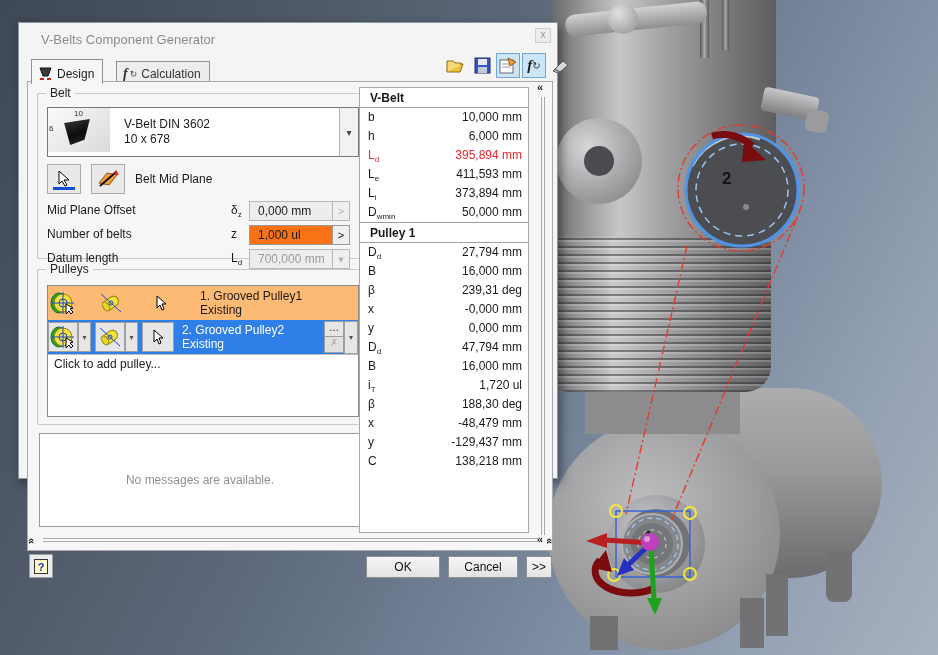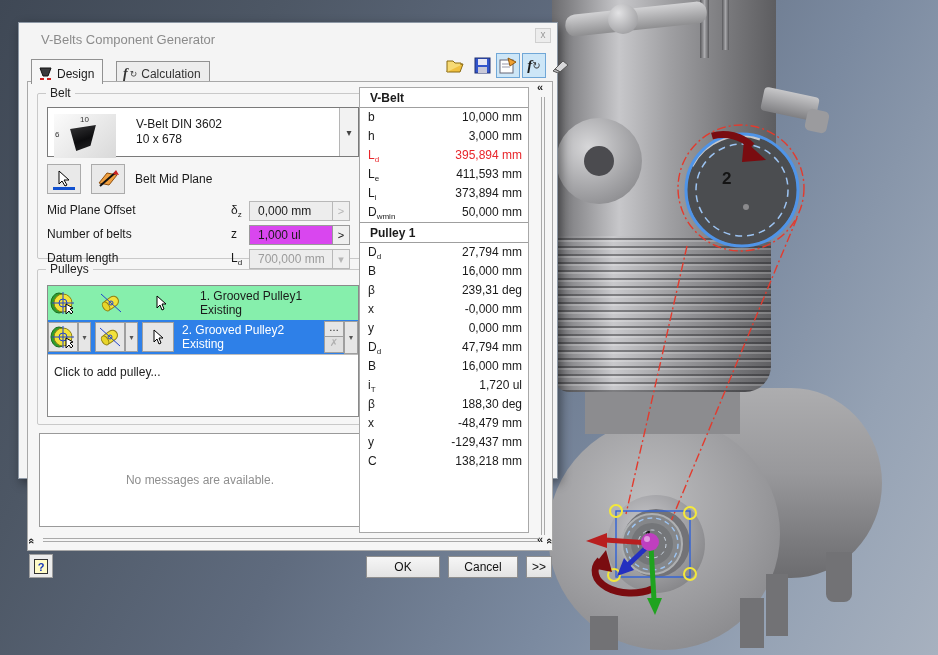--- a/index.html
+++ b/index.html
@@ -63,56 +63,56 @@
   .tool-btn.hl { background:#cde6f7; border:1px solid #70a7d7; }
   
   .page { left:8px; top:58px; width:526px; height:470px; background:#f6f6f6; border:1px solid #a8a8a8; }
   
   .group { border:1px solid #c9c9c9; border-radius:2px; }
   .group-label { position:absolute; top:-8px; left:8px; background:#f6f6f6; padding:0 4px; font-size:12px; color:#222; }
   #belt-group  { left:18px; top:70px; width:330px; height:166px; }
   #pulley-group{ left:18px; top:246px; width:330px; height:156px; }
   
   .belt-sel { left:28px; top:84px; width:312px; height:50px; background:#fff; border:1px solid #7a7a7a; display:flex; }
-  .belt-thumb { width:62px; height:44px; margin:6px; background:linear-gradient(135deg,#fbfbfb,#d9d9d9); position:relative; }
+  .belt-thumb { width:62px; height:44px; margin:0; background:linear-gradient(135deg,#fbfbfb,#d9d9d9); position:relative; }
   .belt-thumb .dim10 { position:absolute; left:26px; top:1px; font-size:8px; color:#333; }
   .belt-thumb .dim6  { position:absolute; left:1px; top:16px; font-size:8px; color:#333; }
   .belt-shape { position:absolute; left:12px; top:10px; width:34px; height:28px;
     clip-path:polygon(12% 18%,88% 4%,72% 78%,30% 96%); background:linear-gradient(160deg,#3c3c3e,#0d0d0f 55%,#2a2a2c); }
   .belt-names { display:flex; flex-direction:column; justify-content:center; padding-left:14px; line-height:15px; }
   .belt-chevron { margin-left:auto; width:19px; border-left:1px solid #b5b5b5; background:#f2f2f2;
     display:flex; align-items:center; justify-content:center; color:#444; font-size:10px; }
   
   .sq-btn { width:34px; height:30px; background:#e9e9e9; border:1px solid #ababab; display:flex; align-items:center; justify-content:center; position:relative; }
   #cursor-btn { left:28px; top:141px; }
   #cursor-btn::after { content:""; position:absolute; left:5px; bottom:3px; width:22px; height:3px; background:#1050d0; }
   #flip-btn { left:72px; top:141px; }
   .midplane-label { left:116px; top:149px; }
   
   .prm-label { left:28px; font-size:12px; color:#1a1a1a; }
   .prm-sym { left:212px; font-size:12px; }
   .sub { font-size:8px; vertical-align:-3px; }
-  .field { left:230px; width:84px; height:20px; border:1px solid #9a9a9a; background:#d946ef; padding:2px 6px 0 8px; font-size:12px; }
+  .field { left:230px; width:84px; height:20px; border:1px solid #9a9a9a; background:#f97316; padding:2px 6px 0 8px; font-size:12px; }
   .field.disabled { background:#ededed; border-color:#b8b8b8; }
   .field.gray-text { color:#9b9b9b; }
   .fld-btn { left:314px; width:17px; height:20px; border:1px solid #9a9a9a; border-left:none; background:#efefef;
     text-align:center; font-size:11px; line-height:18px; color:#111; }
   .fld-btn.disabled { color:#b5b5b5; border-color:#b8b8b8; }
   
   .pulley-list { left:28px; top:262px; width:312px; height:132px; background:#fff; border:1px solid #8a8a8a; }
   .prow { position:relative; width:100%; height:34px; display:flex; align-items:center; }
-  .prow.green { background:#86efac; }
+  .prow.green { background:#fdba74; }
   .prow.selected { background:#2e80e8; color:#fff; }
   .prow .txt { line-height:14px; font-size:12px; }
   .prow.green .txt { margin-left:24px; }
   .icon-cell { width:30px; display:flex; justify-content:center; }
   .mini-btn { height:30px; background:#e6e6e6; border:1px solid #9f9f9f; display:flex; align-items:center; justify-content:center; }
   .mini-btn.narrow { width:13px; font-size:8px; color:#555; }
   .mini-btn.icon { width:30px; }
-  .add-row { padding:10px 6px; border-top:1px solid #bdbdbd; font-size:12px; color:#222; height:18px; }
+  .add-row { padding:2px 6px; border-top:1px solid #bdbdbd; font-size:12px; color:#222; height:18px; }
   .r-stack { margin-left:auto; display:flex; align-items:center; height:34px; }
   .dots-btn { width:20px; height:16px; background:#e6e6e6; border:1px solid #9f9f9f; font-size:10px; line-height:12px; text-align:center; color:#111; }
   .del-btn { width:20px; height:16px; background:#e0e0e0; border:1px solid #9f9f9f; border-top:none; font-size:10px; text-align:center; color:#b0b0b0; }
   .drop-btn { width:14px; height:33px; background:#e6e6e6; border:1px solid #9f9f9f; font-size:8px; color:#555;
     display:flex; align-items:center; justify-content:center; }
   
   .messages { left:20px; top:410px; width:322px; height:94px; background:#fff; border:1px solid #9a9a9a;
     display:flex; align-items:center; justify-content:center; color:#8f8f8f; font-size:12px; }
   
   .results { left:340px; top:64px; width:170px; height:446px; background:#fff; border:1px solid #a8a8a8; overflow:hidden; }
@@ -398,21 +398,21 @@
   </div>
 
   <div class="abs results" id="results-panel">
       <div class="res-head">V-Belt</div>
       <div class="res-row">
         <span>b</span>
         <span class="val">10,000 mm</span>
       </div>
       <div class="res-row">
         <span>h</span>
-        <span class="val">3,000 mm</span>
+        <span class="val">6,000 mm</span>
       </div>
       <div class="res-row red">
         <span>L<span class="sub">d</span></span>
         <span class="val">395,894 mm</span>
       </div>
       <div class="res-row">
         <span>L<span class="sub">e</span></span>
         <span class="val">411,593 mm</span>
       </div>
       <div class="res-row">

